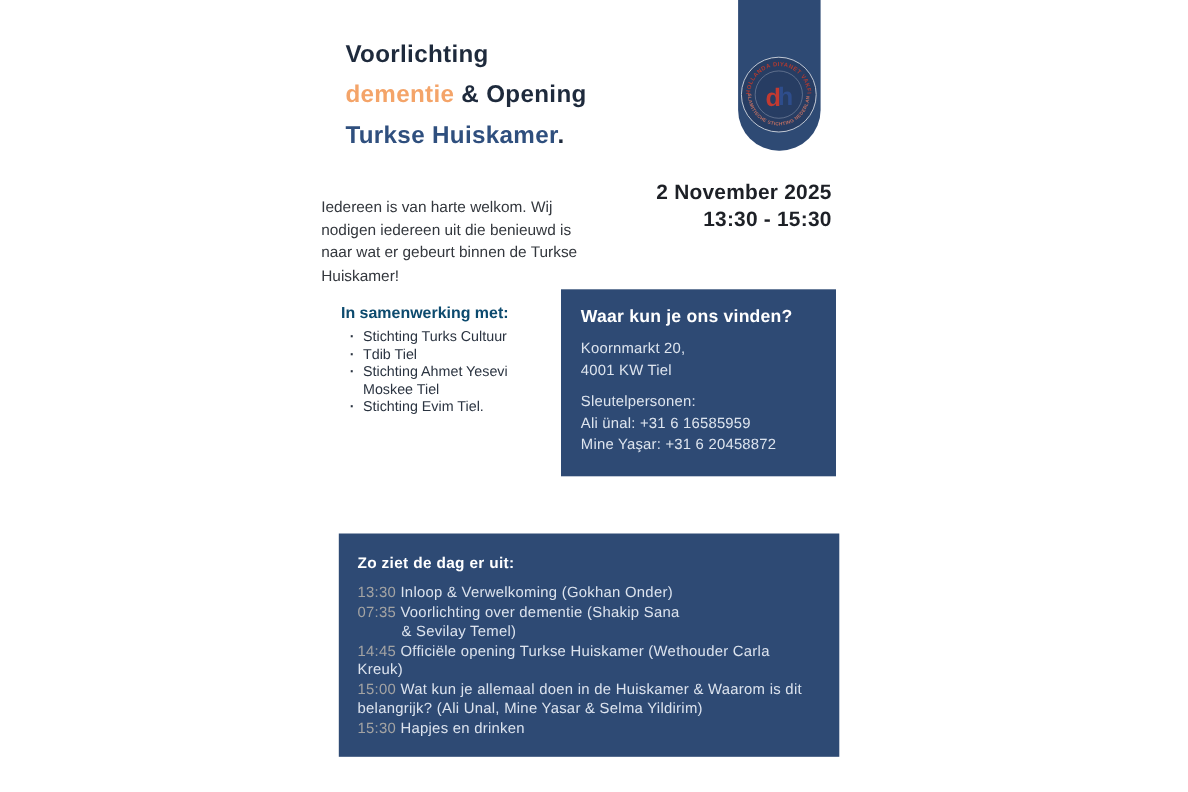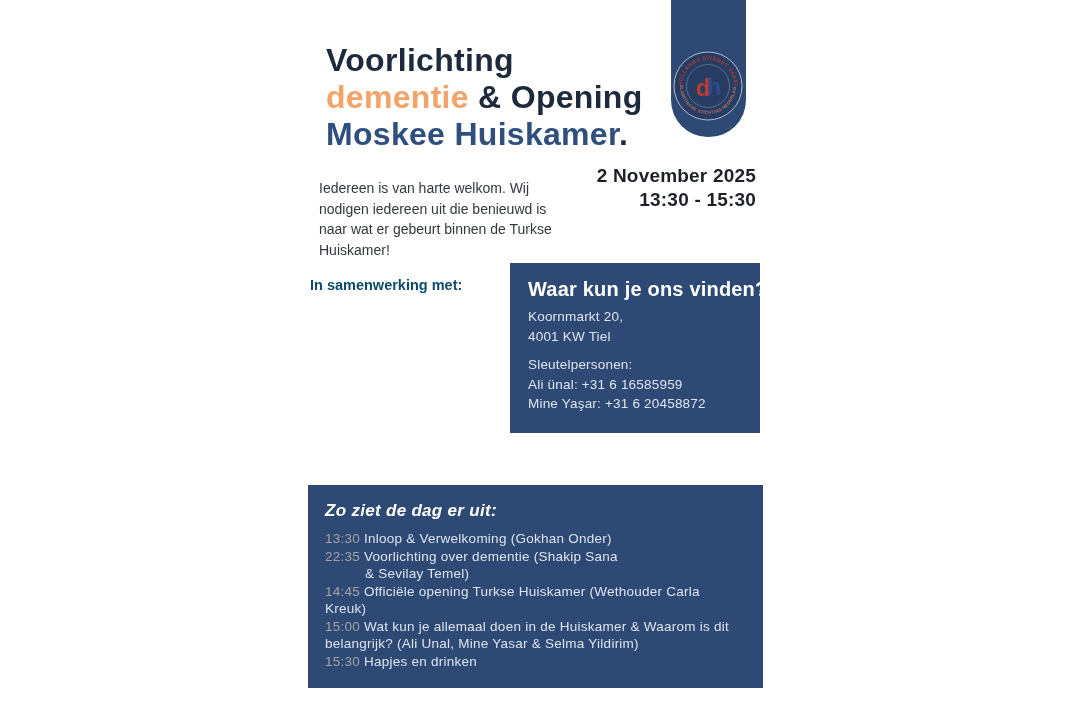--- a/index.html
+++ b/index.html
@@ -5,81 +5,81 @@
   html,body { margin:0; padding:0; }
   body {
     width:1080px; height:720px; background:#ffffff; overflow:hidden;
     font-family:"Liberation Sans", sans-serif;
     -webkit-font-smoothing:antialiased;
   }
   .canvas { position:relative; width:1080px; height:720px; background:#ffffff; }
 
   
   .title-block { position:absolute; left:310px; top:26px; }
-  .title-block h1 { margin:16px; font-size:32px; line-height:37px; font-weight:700; letter-spacing:0.3px; color:#1e2a3c; }
+  .title-block h1 { margin:4px; font-size:22px; line-height:37px; font-weight:700; letter-spacing:0.3px; color:#1e2a3c; }
   .accent-orange { color:#f4a469; }
   .accent-blue   { color:#2f4f7e; }
 
   
   .banner {
     position:absolute; left:671px; top:0; width:75px; height:137px;
     background:#2e4a74; border-radius:0 0 37px 37px;
   }
   .seal { position:absolute; left:2px; top:51px; }
   .seal-ring-text-top { font-size:5.3px; font-weight:700; letter-spacing:0.45px; fill:#b03a30; }
   .seal-ring-text-bottom { font-size:4.3px; font-weight:700; letter-spacing:0.3px; fill:#bd6f63; }
   .mono-d { font-size:23px; font-weight:700; fill:#c23a31; }
   .mono-h { font-size:23px; font-weight:700; fill:#2e4d8c; }
 
   
   .datetime { position:absolute; right:324px; top:164px; text-align:right; color:#1d2026; }
   .datetime .date, .datetime .time { font-size:19px; line-height:24px; font-weight:700; letter-spacing:0.2px; }
 
   
   .intro {
-    position:absolute; left:319px; top:164px; width:252px;
+    position:absolute; left:292px; top:164px; width:252px;
     font-size:14px; line-height:20.5px; color:#33373d;
   }
 
   
   .partners { position:absolute; left:310px; top:276px; width:220px; }
   .partners h3 { margin:0 0 4px 0; font-size:14.5px; line-height:18px; font-weight:700; color:#0c4a6e; }
   .partners ul { margin:0; padding:0; list-style:none; }
   .partners li {
     position:relative; padding-left:20px; font-size:13px; line-height:16px;
     color:#2a3340; white-space:pre-line;
   }
   .partners li::before { content:"\00B7"; position:absolute; left:8px; top:0; font-weight:700; color:#2a3340; }
 
   
   .panel { position:absolute; background:#2e4a74; color:#dde4ee; box-sizing:border-box; }
   .panel h2 { margin:0; color:#ffffff; font-weight:700; white-space:nowrap; }
 
   .location-panel { left:510px; top:263px; width:250px; height:170px; padding:15px 18px; }
-  .location-panel h2 { font-size:20px; line-height:22px; margin-bottom:7px; letter-spacing:0.2px; }
+  .location-panel h2 { font-size:16px; line-height:22px; margin-bottom:7px; letter-spacing:0.2px; }
   .location-panel .line { font-size:13.5px; line-height:19.5px; white-space:nowrap; letter-spacing:0.2px; }
   .panel-gap { height:9px; }
 
   .schedule-panel { left:308px; top:485px; width:455px; height:203px; padding:14px 17px; }
-  .schedule-panel h2 { font-size:17px; line-height:24px; margin-bottom:7px; letter-spacing:0.3px;font-style:italic; }
+  .schedule-panel h2 { font-size:14px; line-height:24px; margin-bottom:7px; letter-spacing:0.3px; }
   .sched-item { font-size:13.5px; line-height:17.5px; letter-spacing:0.25px; color:#dce3ee; }
   .sched-item b { color:#a3a3a3; font-weight:400; }
   .sched-text { white-space:pre-wrap; }
 </style>
 </head>
 <body>
 
 <div class="canvas">
 
   <header class="title-block">
     <h1>
       <span>Voorlichting</span><br>
       <span class="accent-orange">dementie</span>
       <span>&amp; Opening</span><br>
-      <span class="accent-blue">Moskee Huiskamer</span><span>.</span>
+      <span class="accent-blue">Turkse Huiskamer</span><span>.</span>
     </h1>
   </header>
 
   <div class="banner">
     <svg class="seal" width="70" height="70" viewBox="0 0 70 70">
       <defs>
         <path id="arcTop" d="M 9 35 A 26 26 0 0 1 61 35"></path>
         <path id="arcBot" d="M 7 35 A 28 28 0 0 0 63 35"></path>
       </defs>
       <circle cx="35" cy="35" r="34" fill="#273d63" stroke="#c3cad6" stroke-width="0.9"></circle>
@@ -97,20 +97,31 @@
 
   <div class="datetime">
     <div class="date">2 November 2025</div>
     <div class="time">13:30 - 15:30</div>
   </div>
 
   <p class="intro">Iedereen is van harte welkom. Wij nodigen iedereen uit die benieuwd is naar wat er gebeurt binnen de Turkse Huiskamer!</p>
 
   <section class="partners">
     <h3>In samenwerking met:</h3>
+    <ul>
+
+        <li>Stichting Turks Cultuur</li>
+
+        <li>Tdib Tiel</li>
+
+        <li>Stichting Ahmet Yesevi
+Moskee Tiel</li>
+
+        <li>Stichting Evim Tiel.</li>
+      </ul>
   </section>
 
   <section class="panel location-panel">
     <h2>Waar kun je ons vinden?</h2>
     <div>
 
         <div class="line">Koornmarkt 20,</div>
 
         <div class="line">4001 KW Tiel</div>
       </div>
@@ -124,21 +135,21 @@
 
       </div>
   </section>
 
   <section class="panel schedule-panel">
     <h2>Zo ziet de dag er uit:</h2>
     <div>
 
         <div class="sched-item"><b>13:30</b> <span class="sched-text">Inloop &amp; Verwelkoming (Gokhan Onder)</span></div>
 
-        <div class="sched-item"><b>22:35</b> <span class="sched-text">Voorlichting over dementie (Shakip Sana
+        <div class="sched-item"><b>07:35</b> <span class="sched-text">Voorlichting over dementie (Shakip Sana
           &amp; Sevilay Temel)</span></div>
 
         <div class="sched-item"><b>14:45</b> <span class="sched-text">Officiële opening Turkse Huiskamer (Wethouder Carla
 Kreuk)</span></div>
 
         <div class="sched-item"><b>15:00</b> <span class="sched-text">Wat kun je allemaal doen in de Huiskamer &amp; Waarom is dit
 belangrijk? (Ali Unal, Mine Yasar &amp; Selma Yildirim)</span></div>
 
         <div class="sched-item"><b>15:30</b> <span class="sched-text">Hapjes en drinken</span></div>
       </div>

